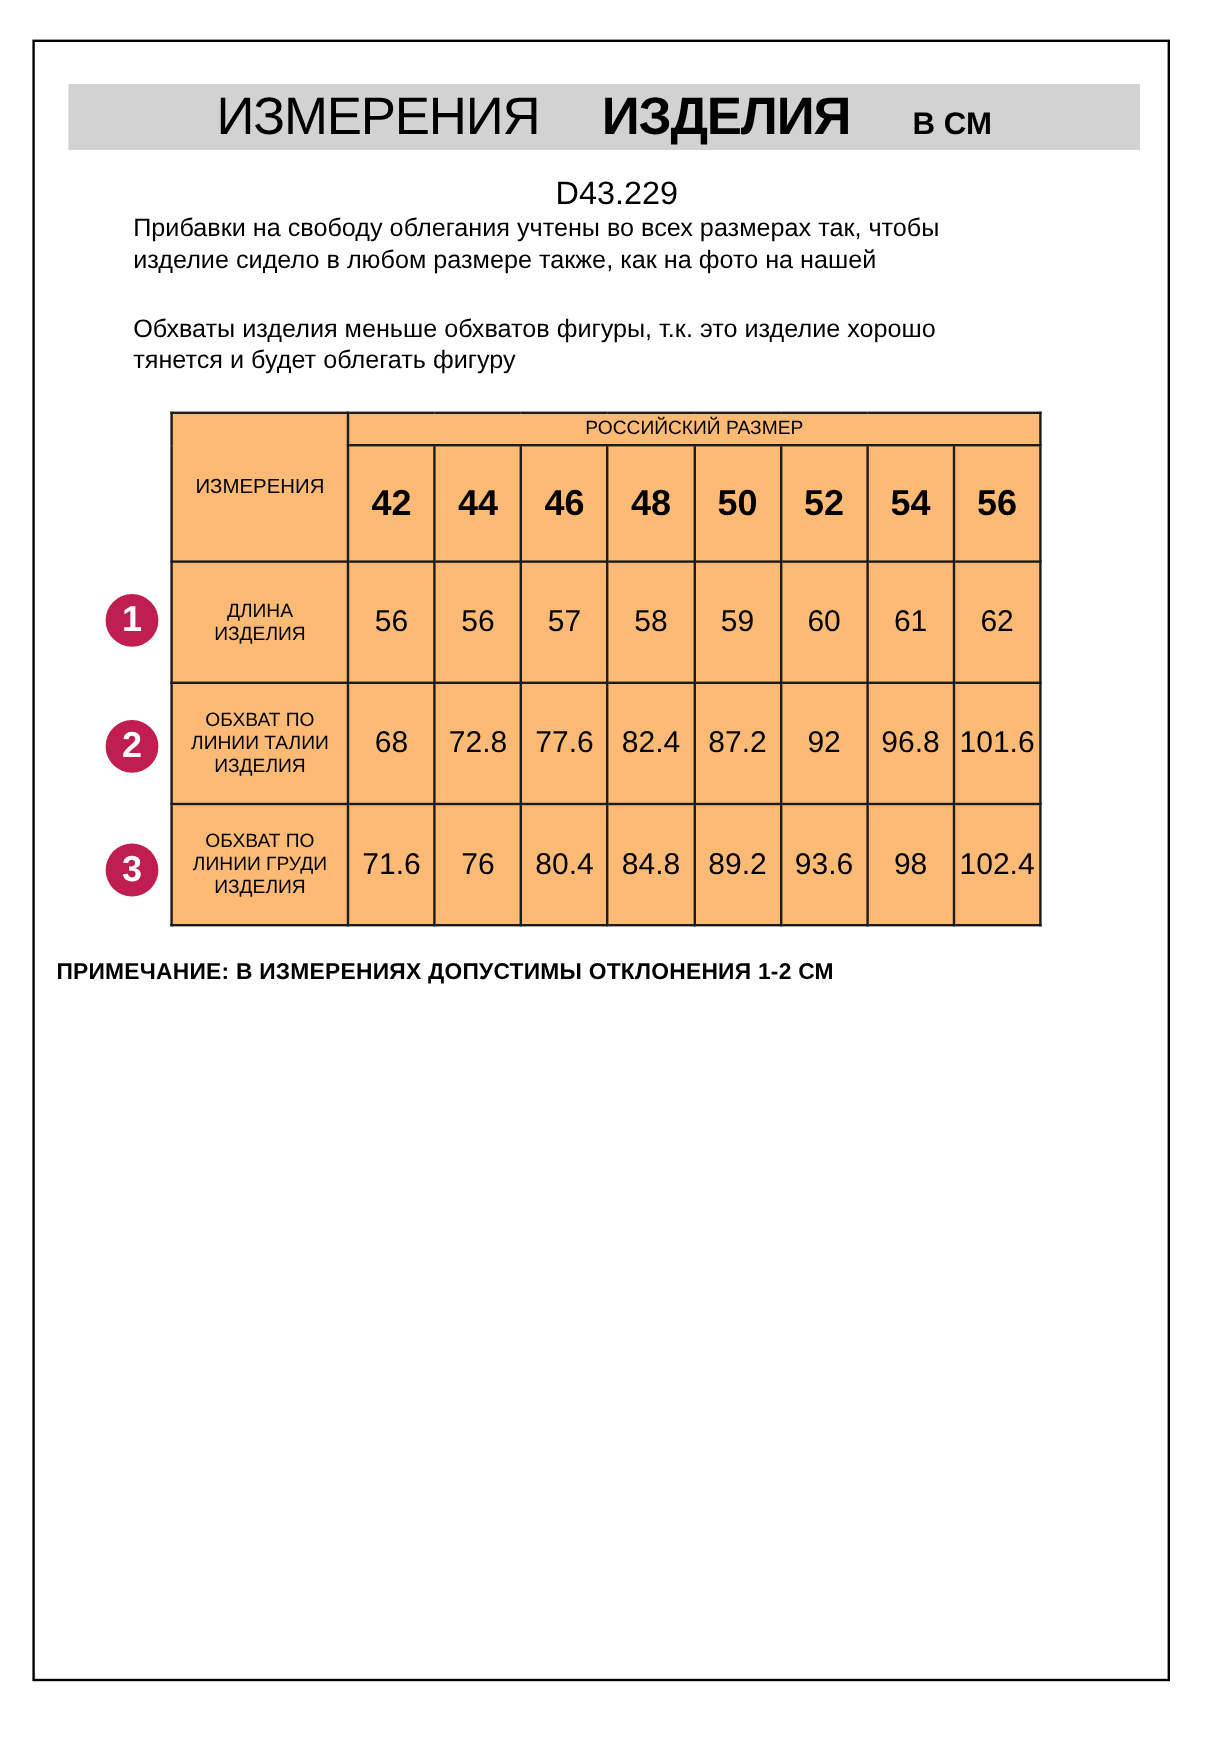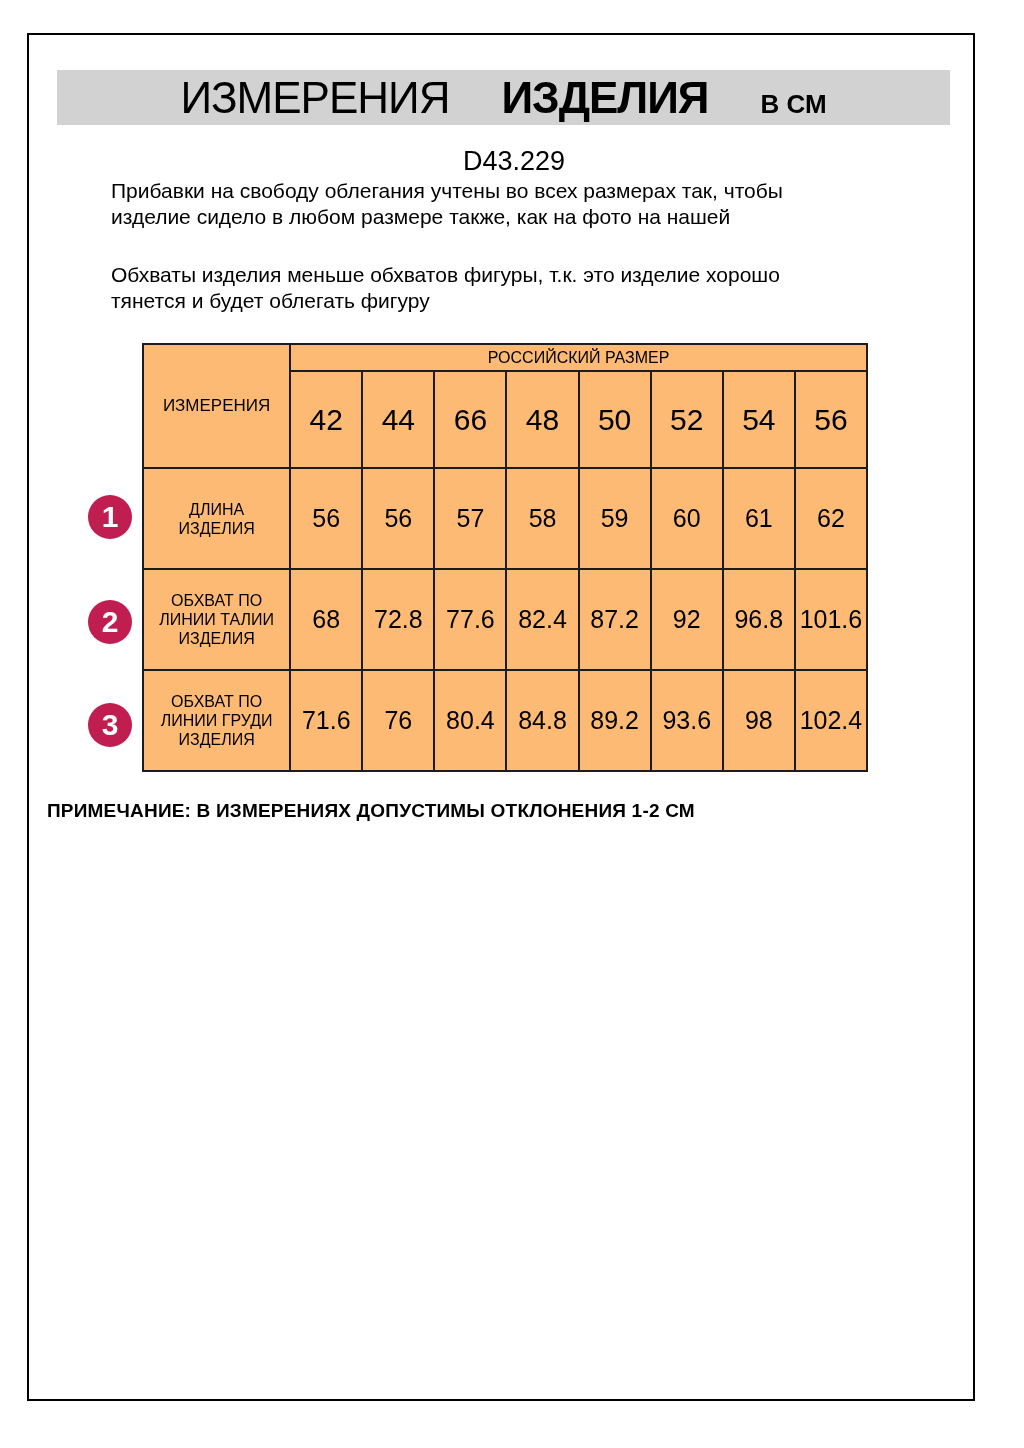--- a/index.html
+++ b/index.html
@@ -47,21 +47,21 @@
   }
   .size-table td {
     border:2px solid #1c1c1c;
     text-align:center; vertical-align:middle;
     background:#fdba74;
   }
   .col-label { width:147px; }
   .col-size  { width:72px; }
   .cell-measurements { font-size:17px; font-weight:400; }
   .cell-sizegroup { height:27px; font-size:16px; font-weight:400; }
-  .row-sizes td { height:97px; font-size:30px; font-weight:400; }
+  .row-sizes td { height:97px; font-size:30px; font-weight:700; }
   .row-data td { height:101px; }
   .cell-label { font-size:16px; font-weight:400; line-height:19px; padding:0 14px; }
   .cell-value { font-size:25px; font-weight:400; }
   .badge {
     position:absolute; left:59px;
     width:44px; height:44px; border-radius:50%;
     display:flex; align-items:center; justify-content:center;
     color:#fff; font-size:30px; font-weight:700;
   }
   .badge-1 { top:460px; }
@@ -110,21 +110,21 @@
         <col class="col-size">
     </colgroup>
     <tbody>
         <tr>
       <td rowspan="2" class="cell-measurements">ИЗМЕРЕНИЯ</td>
       <td colspan="8" class="cell-sizegroup">РОССИЙСКИЙ РАЗМЕР</td>
     </tr>
     <tr class="row-sizes">
       <td>42</td>
       <td>44</td>
-      <td>66</td>
+      <td>46</td>
       <td>48</td>
       <td>50</td>
       <td>52</td>
       <td>54</td>
       <td>56</td>
     </tr>
     <tr class="row-data">
       <td class="cell-label">ДЛИНА ИЗДЕЛИЯ</td>
       <td class="cell-value">56</td>
       <td class="cell-value">56</td>

